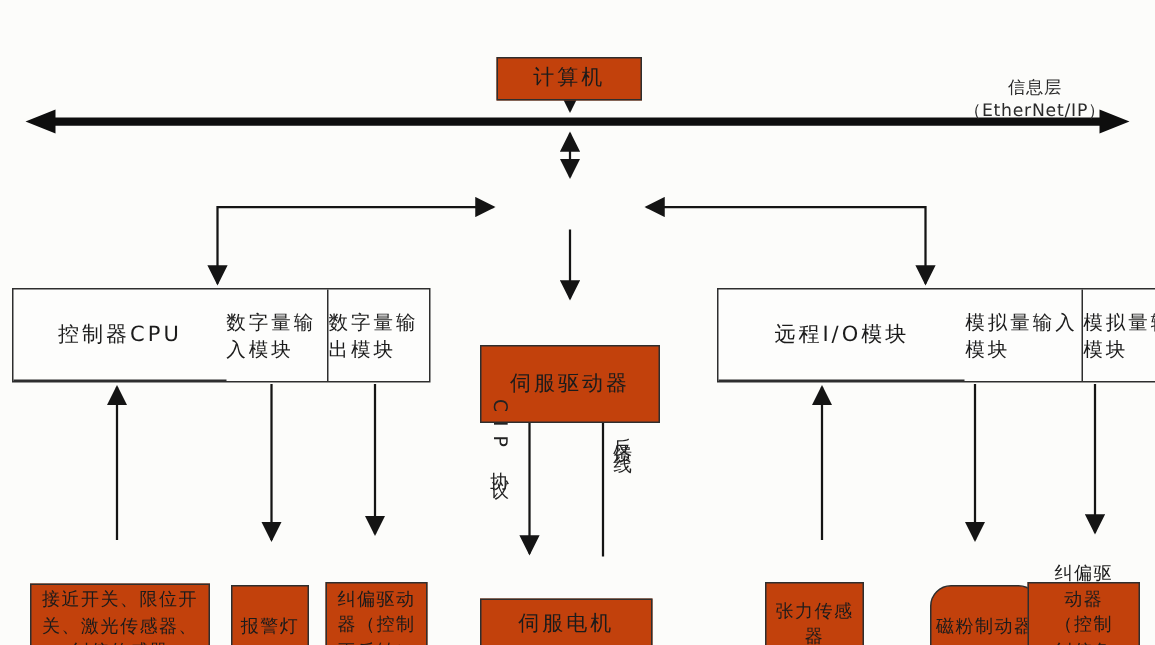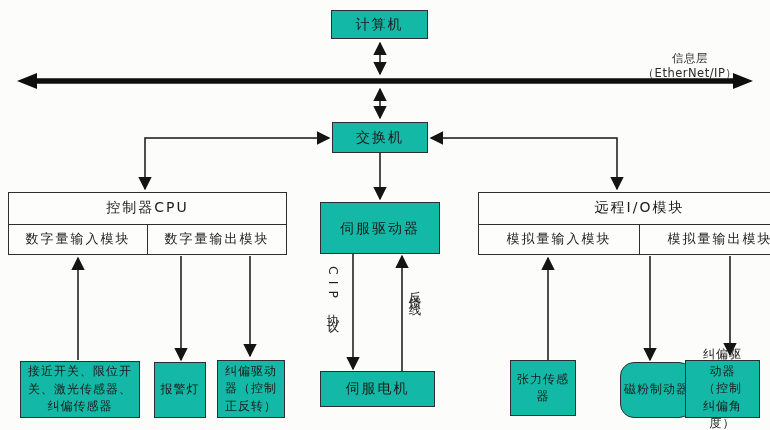--- a/index.html
+++ b/index.html
@@ -4,25 +4,25 @@
 <style>
   html,body{margin:0;padding:0;background:#ffffff;}
   #stage{
     position:relative;width:770px;height:430px;background:#fcfcfa;
     font-family:"DejaVu Sans","Liberation Sans",sans-serif;
     color:#1b1b1b;overflow:hidden;
   }
   #wires{position:absolute;left:0;top:0;width:770px;height:430px;}
   .box{
     position:absolute;display:flex;align-items:center;justify-content:center;
-    border:1.6px solid #2e2e2e;background:#14b8a6;box-sizing:border-box;
-    text-align:center;letter-spacing:2px;line-height:1.45;
+    border:1.6px solid #2e2e2e;background:#c2410c;box-sizing:border-box;
+    text-align:center;letter-spacing:2px;line-height:1.45;margin-top:28px;
   }
   .block{
-    position:absolute;display:flex;flex-direction:column;
+    position:absolute;display:flex;
     border:1.6px solid #2e2e2e;background:#fdfdfc;box-sizing:border-box;
     letter-spacing:2px;
   }
   .block-header{
     flex:1.05;border-bottom:1.6px solid #2e2e2e;
     display:flex;align-items:center;justify-content:center;font-size:14px;
   }
   .block-row{flex:1;display:flex;}
   .cell{flex:1;display:flex;align-items:center;justify-content:center;font-size:13px;}
   .cell.first{border-right:1.6px solid #2e2e2e;}
@@ -79,21 +79,20 @@
 
     <line x1="650" y1="256" x2="650" y2="360" stroke="#141414" stroke-width="1.5" marker-end="url(#ah)"></line>
 
     <line x1="730" y1="256" x2="730" y2="355" stroke="#141414" stroke-width="1.5" marker-end="url(#ah)"></line>
   </svg>
 
   <div class="buslabel">信息层（EtherNet/IP）</div>
 
   <div class="box fs14" style="left:331px;top:10px;width:97px;height:29px;">计算机</div>
 
-  <div class="box fs14" style="left:332px;top:122px;width:96px;height:31px;">交换机</div>
 
   <div class="block" style="left:8px;top:192px;width:279px;height:63px;">
     <div class="block-header">控制器CPU</div>
     <div class="block-row">
       <div class="cell first">数字量输入模块</div>
       <div class="cell">数字量输出模块</div>
     </div>
   </div>
 
   <div class="box fs14" style="left:320px;top:202px;width:120px;height:52px;">伺服驱动器</div>

